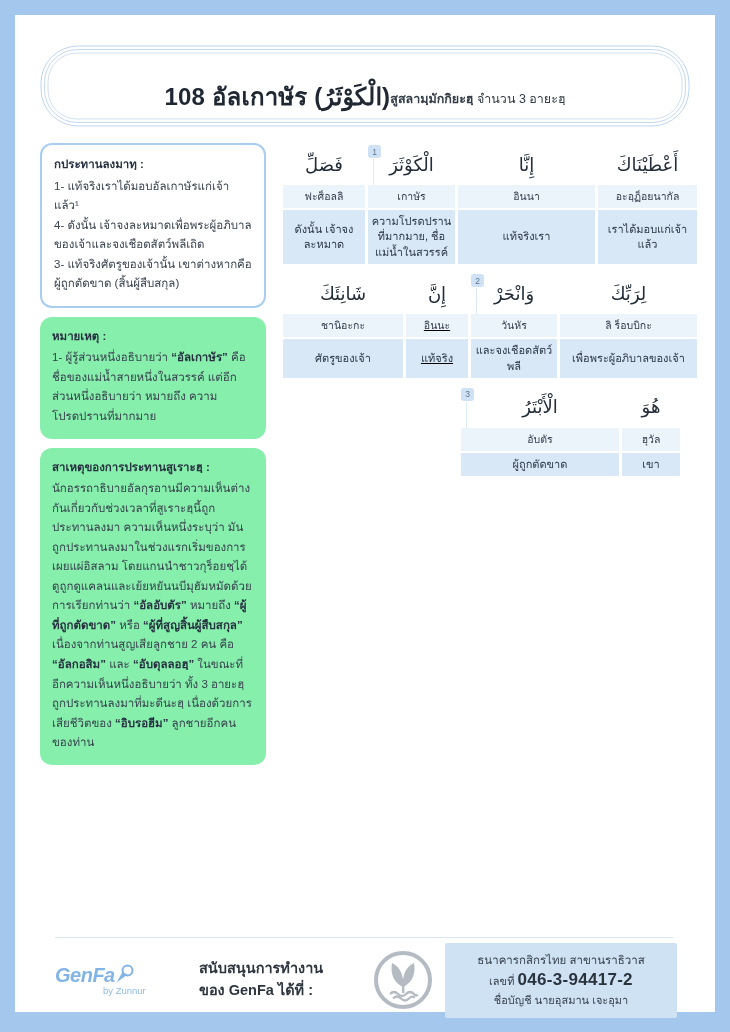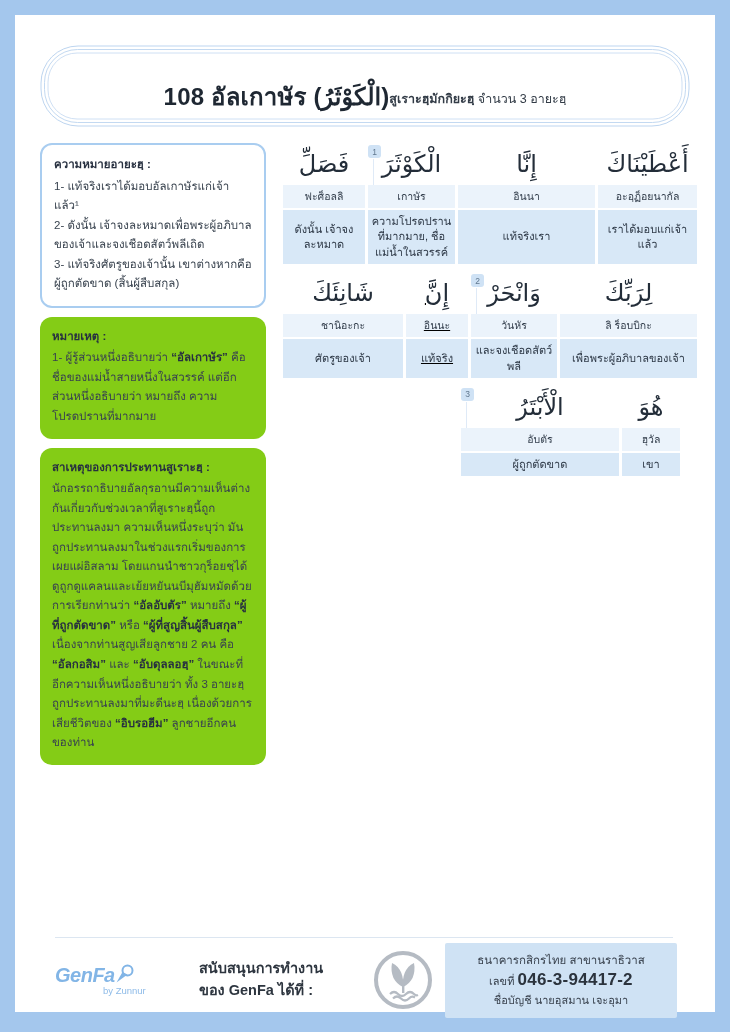--- a/index.html
+++ b/index.html
@@ -16,28 +16,28 @@
   .hdr-sub .b { font-weight:700; }
 
   
   .sidebar { position:absolute; left:25px; top:128px; width:226px; }
   .sbox { border-radius:12px; padding:10px 12px 12px 12px; margin-bottom:9px;
           font-size:11.5px; line-height:1.7; color:#39434f; overflow-wrap:anywhere; }
   .sbox .box-title { font-weight:700; color:#273040; margin-bottom:2px; }
   .sbox p { margin:0; }
   .sbox .b { font-weight:700; color:#273040; }
   .sbox-outline { background:#ffffff; border:2px solid #a9cdf0; }
-  .sbox-fill { background:#84cc16; }
+  .sbox-fill { background:#86efac; }
 
   
   .word-table { position:absolute; left:268px; top:128px; width:414px; }
   .wrow { display:flex; direction:rtl; gap:3px; margin-bottom:8px; }
   .cell { position:relative; display:flex; flex-direction:column; flex:none; }
   .cell .ar { height:42px; display:flex; align-items:center; justify-content:center;
-              font-family:"DejaVu Sans", sans-serif; font-size:24px; color:#232d39; direction:rtl; }
+              font-family:"DejaVu Sans", sans-serif; font-size:18px; color:#232d39; direction:rtl; }
   .cell .tl { height:23px; background:#ebf3fb; display:flex; align-items:center; justify-content:center;
               font-size:10.5px; color:#333e4c; }
   .cell .th { flex:1; margin-top:2px; background:#d8e8f7; padding:4px 3px; display:flex; align-items:center;
               justify-content:center; text-align:center; font-size:11px; line-height:1.4; color:#2e3947;
               overflow-wrap:anywhere; }
   .badge { position:absolute; top:2px; left:0; min-width:13px; height:13px; padding:0 2px;
            background:#cfe2f5; border-radius:3px; font-size:8.5px; color:#61788f;
            display:flex; align-items:center; justify-content:center; z-index:2; }
   .cell.badged::before { content:""; position:absolute; left:5px; top:16px; height:26px; width:1px; background:#dfeaf7; }
 
@@ -64,29 +64,29 @@
   <div class="page">
 
     <div class="hdr">
       <svg viewBox="0 0 650 82">
         <rect x="1" y="1" width="648" height="80" rx="37" fill="none" stroke="#bdd5f0" stroke-width="1"></rect>
         <rect x="4.5" y="4.5" width="641" height="73" rx="33" fill="none" stroke="#c3d9f1" stroke-width="1"></rect>
         <rect x="8" y="8" width="634" height="66" rx="29" fill="none" stroke="#cfe0f4" stroke-width="1"></rect>
       </svg>
       <div class="hdr-text">
         <div class="hdr-title">108 อัลเกาษัร (الْكَوْثَرُ)</div>
-        <div class="hdr-sub"><span class="b">สูเราะฮฺมักกิยะฮฺ </span><span>จำนวน 3 อายะฮฺ</span></div>
+        <div class="hdr-sub"><span class="b">สูสลามฺมักกิยะฮฺ </span><span>จำนวน 3 อายะฮฺ</span></div>
       </div>
     </div>
 
     <div class="sidebar">
       <div class="sbox sbox-outline">
-        <div class="box-title">ความหมายอายะฮฺ :</div>
+        <div class="box-title">กประทานลงมาทฺ :</div>
         <p>1- แท้จริงเราได้มอบอัลเกาษัรแก่เจ้าแล้ว¹</p>
-        <p>2- ดังนั้น เจ้าจงละหมาดเพื่อพระผู้อภิบาลของเจ้าและจงเชือดสัตว์พลีเถิด</p>
+        <p>4- ดังนั้น เจ้าจงละหมาดเพื่อพระผู้อภิบาลของเจ้าและจงเชือดสัตว์พลีเถิด</p>
         <p>3- แท้จริงศัตรูของเจ้านั้น เขาต่างหากคือผู้ถูกตัดขาด (สิ้นผู้สืบสกุล)</p>
       </div>
       <div class="sbox sbox-fill">
         <div class="box-title">หมายเหตุ :</div>
         <p><span>1- ผู้รู้ส่วนหนึ่งอธิบายว่า </span><span class="b">“อัลเกาษัร”</span><span> คือชื่อของแม่น้ำสายหนึ่งในสวรรค์ แต่อีกส่วนหนึ่งอธิบายว่า หมายถึง ความโปรดปรานที่มากมาย</span></p>
       </div>
       <div class="sbox sbox-fill">
         <div class="box-title">สาเหตุของการประทานสูเราะฮฺ :</div>
         <p><span>นักอรรถาธิบายอัลกุรอานมีความเห็นต่างกันเกี่ยวกับช่วงเวลาที่สูเราะฮฺนี้ถูกประทานลงมา ความเห็นหนึ่งระบุว่า มันถูกประทานลงมาในช่วงแรกเริ่มของการเผยแผ่อิสลาม โดยแกนนำชาวกุร็อยชฺได้ดูถูกดูแคลนและเย้ยหยันนบีมุฮัมหมัดด้วยการเรียกท่านว่า </span><span class="b">“อัลอับตัร”</span><span> หมายถึง </span><span class="b">“ผู้ที่ถูกตัดขาด”</span><span> หรือ </span><span class="b">“ผู้ที่สูญสิ้นผู้สืบสกุล”</span><span> เนื่องจากท่านสูญเสียลูกชาย 2 คน คือ </span><span class="b">“อัลกอสิม”</span><span> และ </span><span class="b">“อับดุลลอฮฺ”</span><span> ในขณะที่อีกความเห็นหนึ่งอธิบายว่า ทั้ง 3 อายะฮฺถูกประทานลงมาที่มะดีนะฮฺ เนื่องด้วยการเสียชีวิตของ </span><span class="b">“อิบรอฮีม”</span><span> ลูกชายอีกคนของท่าน</span></p>
       </div>

